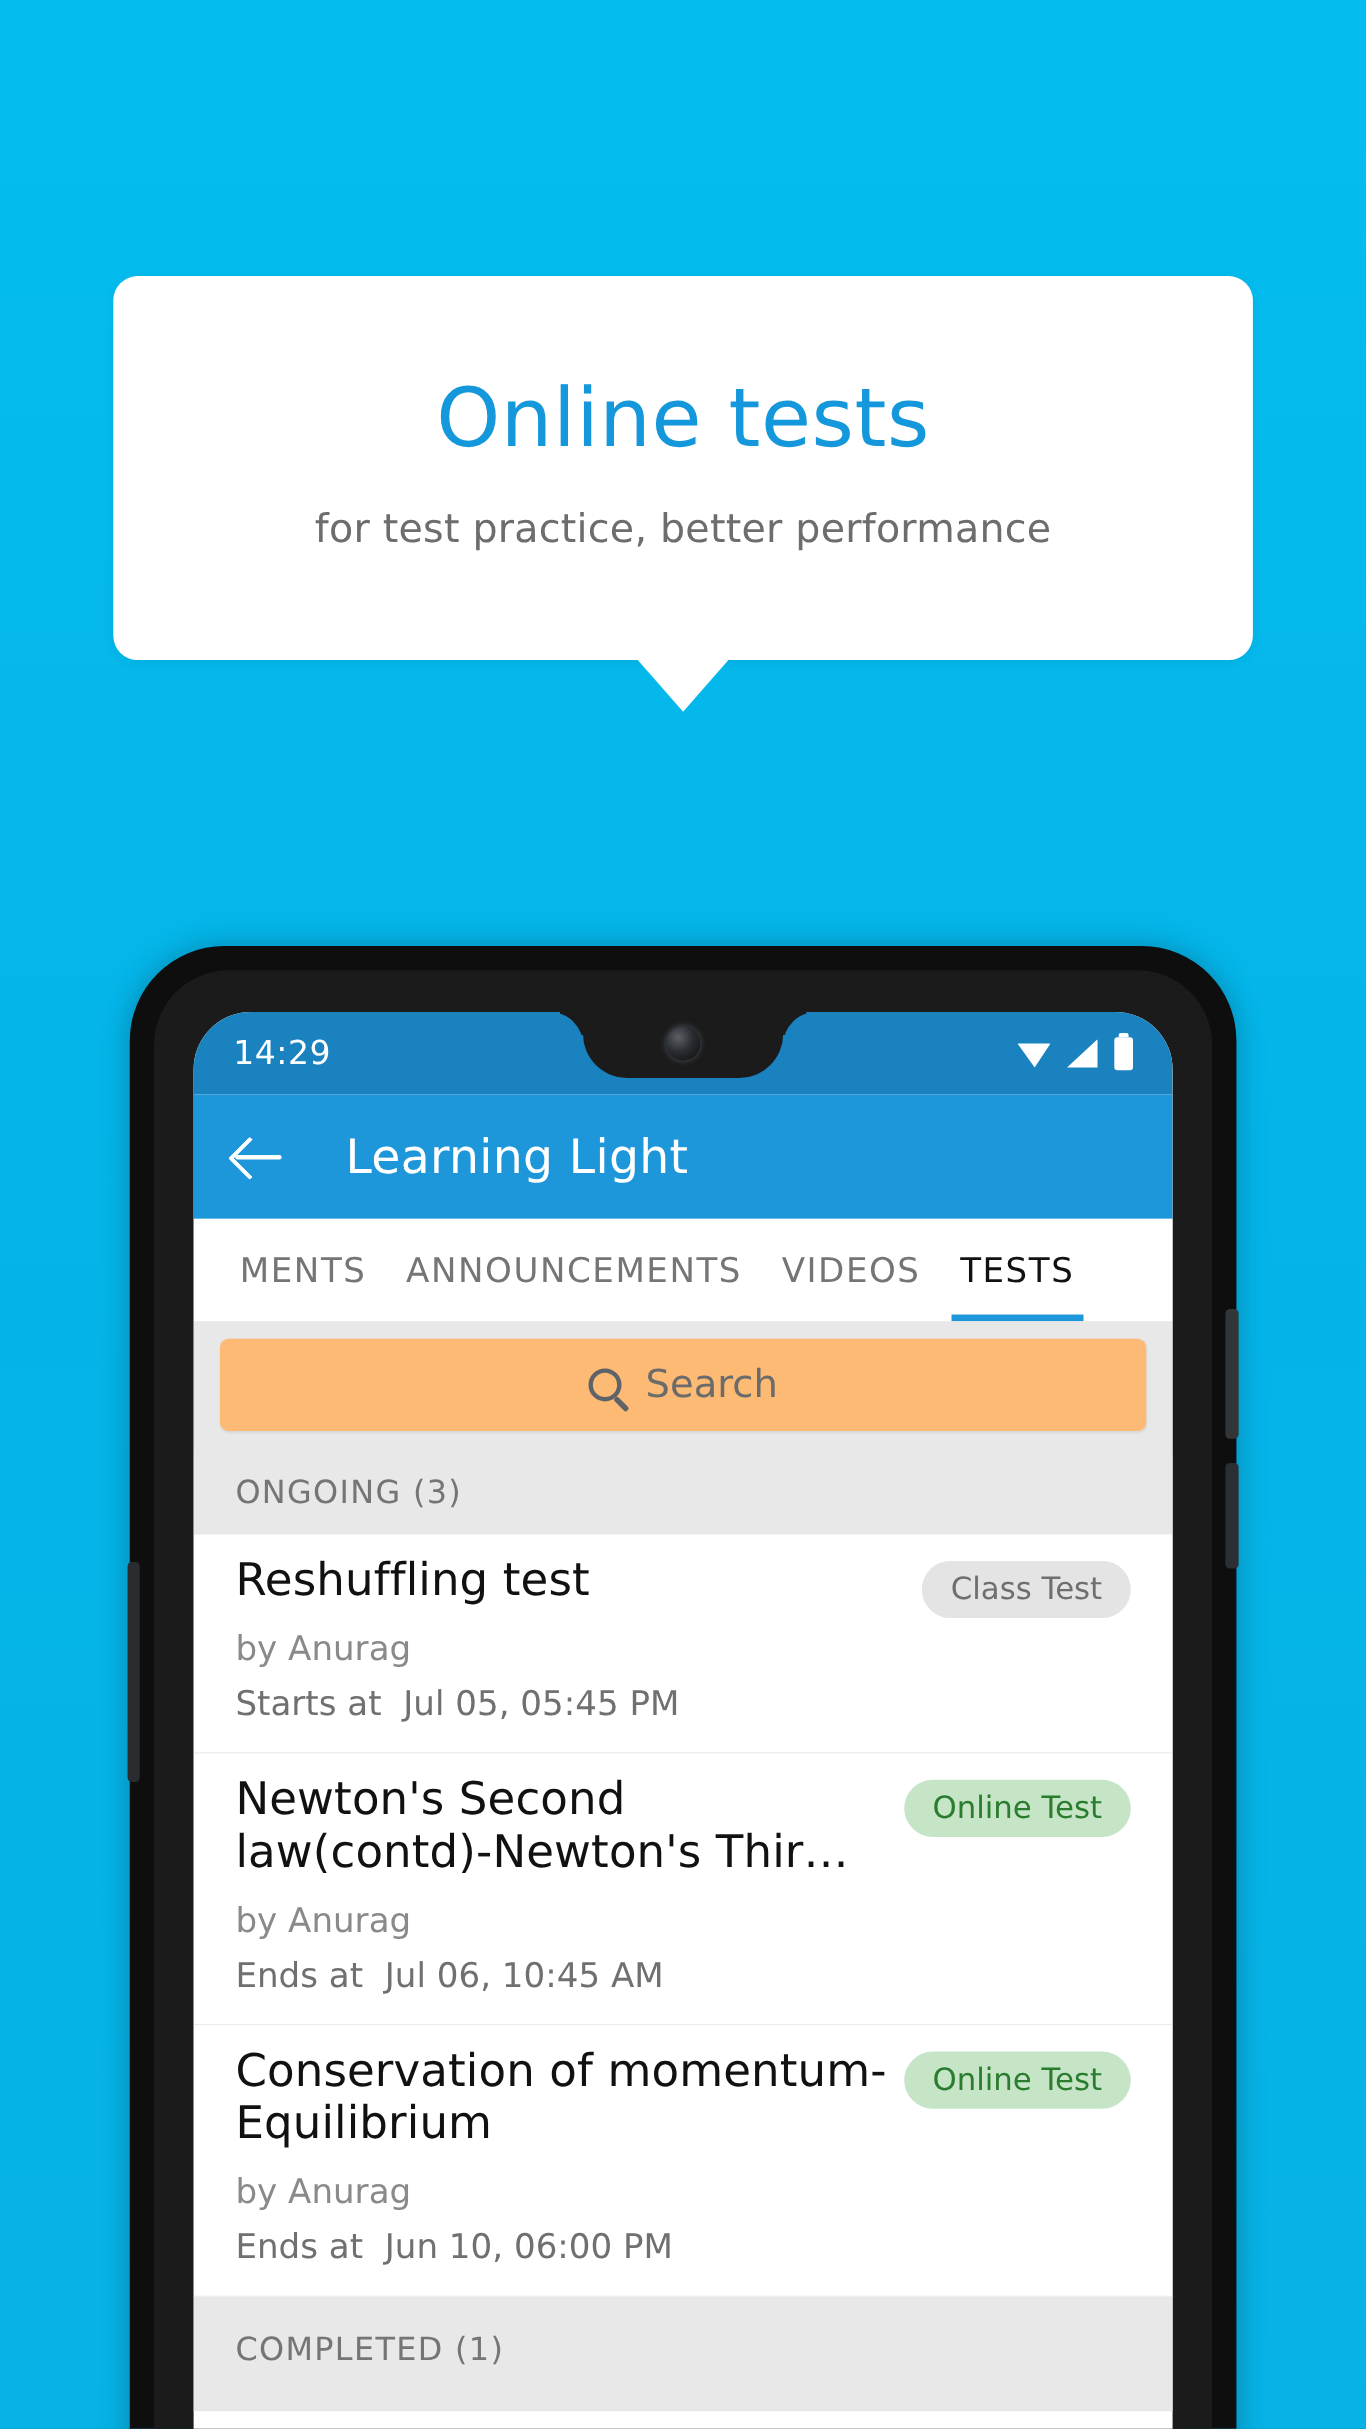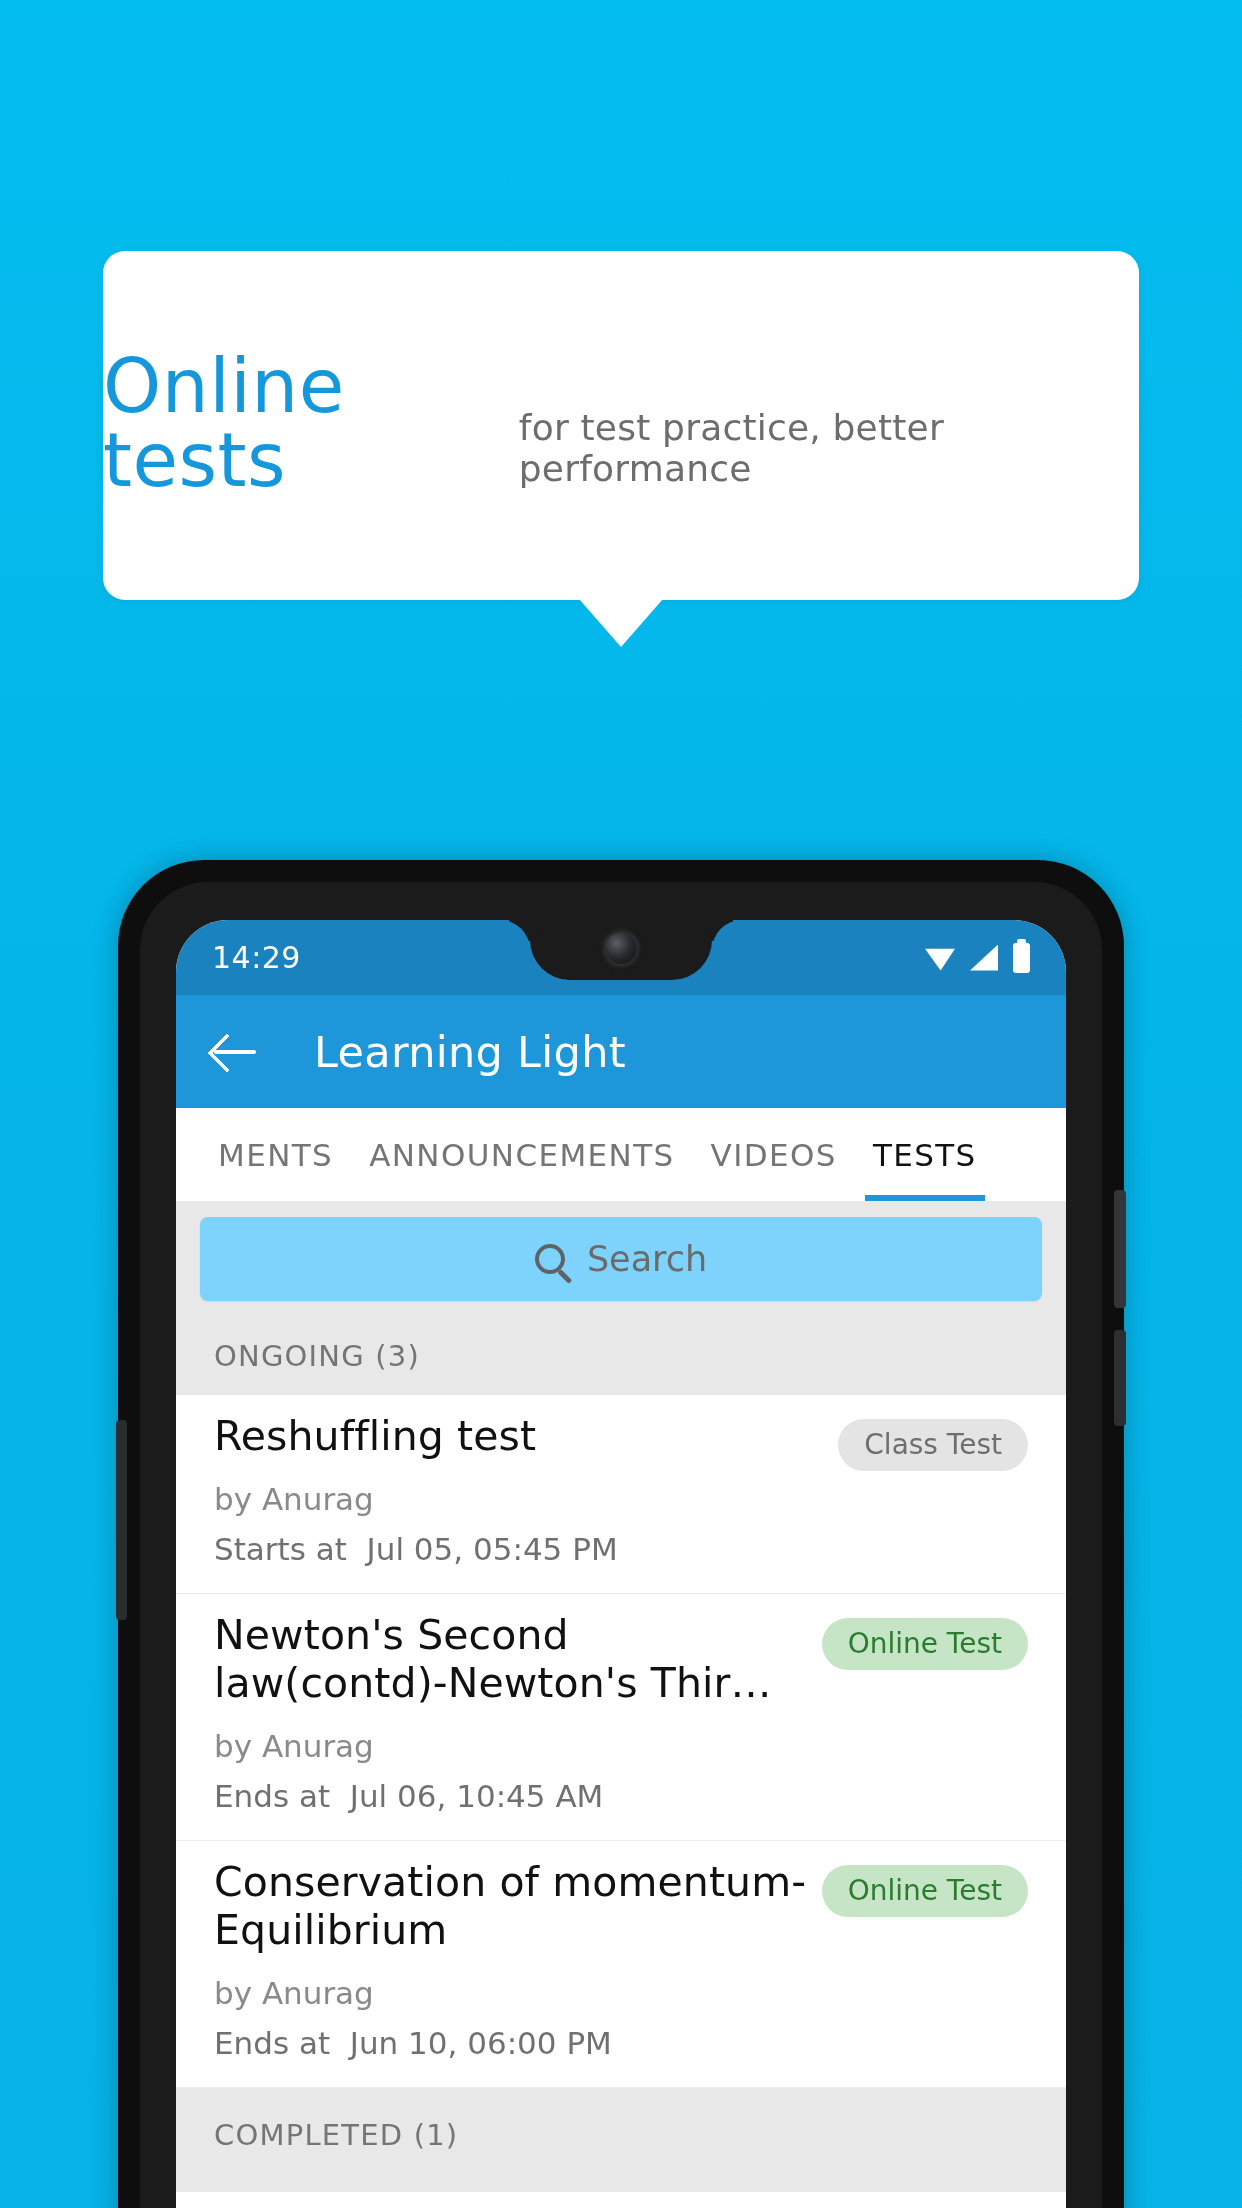--- a/index.html
+++ b/index.html
@@ -21,21 +21,21 @@
   .promo{
     position:absolute;
     left:103px; top:251px; width:1036px; height:349px;
     background:#ffffff;
     border-radius:22px;
     box-shadow:0 2px 10px rgba(0,0,0,.06);
     z-index:3;
   }
   .promo-inner{
     position:absolute; left:0; right:0; top:0; bottom:0;
-    display:flex; flex-direction:row;
+    display:flex; flex-direction:column;
     align-items:center; justify-content:center;
   }
   .promo-title{
     font-size:74px;
     font-weight:400;
     color:#1498db;
     letter-spacing:.5px;
     line-height:1;
     margin-top:-6px;
   }
@@ -227,21 +227,21 @@
 
   
   .content{
     background:#e8e8e8;
     flex:1;
     overflow:hidden;
   }
   .searchwrap{ padding:16px 24px 22px 24px; }
   .searchbox{
     height:84px;
-    background:#7dd3fc;
+    background:#fdba74;
     border-radius:8px;
     display:flex;
     align-items:center;
     justify-content:center;
     box-shadow:0 1px 2px rgba(0,0,0,.07);
   }
   .search-icon{
     width:30px;height:30px;
     border:4px solid #5f6368;
     border-radius:50%;

